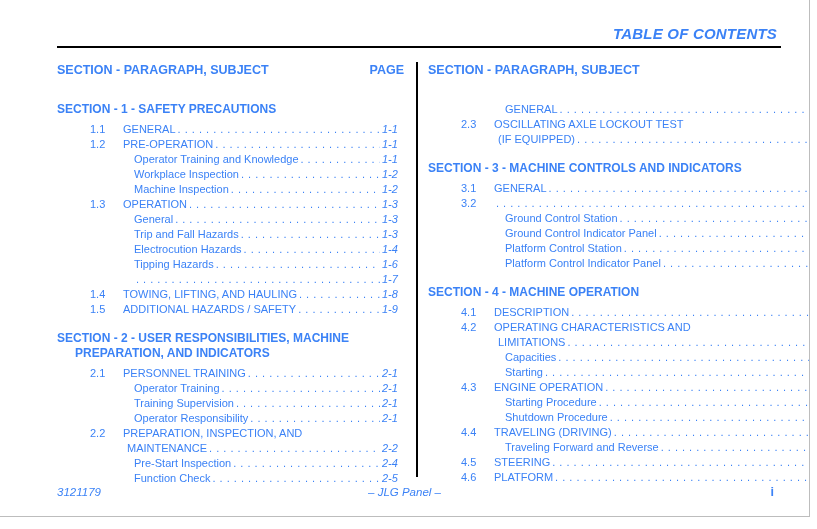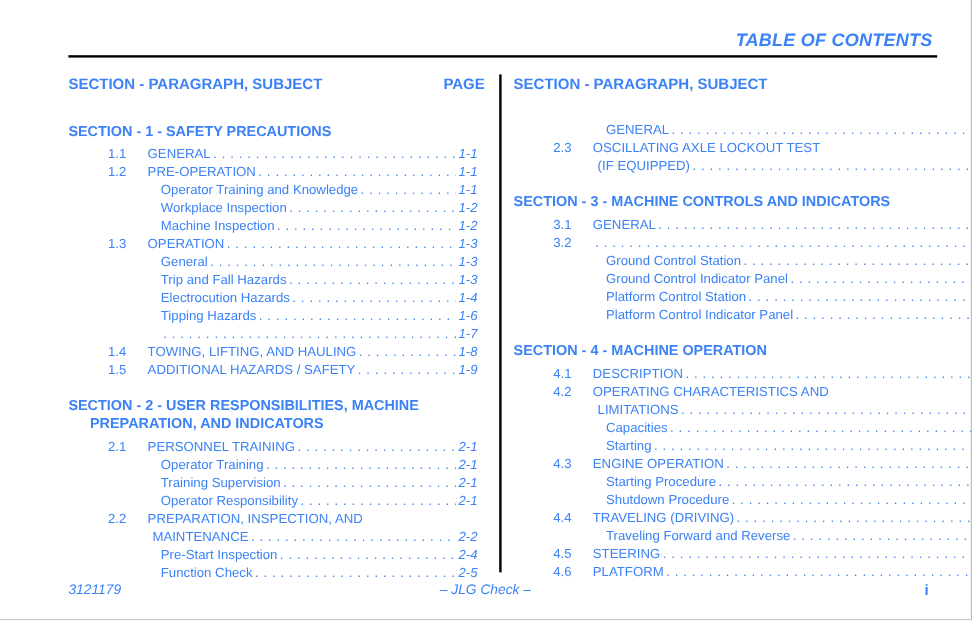--- a/index.html
+++ b/index.html
@@ -327,16 +327,16 @@
         <div class="row lvl-item">
           <span class="num">4.6</span>
           <span class="etitle">PLATFORM</span>
           <span class="leader">. . . . . . . . . . . . . . . . . . . . . . . . . . . . . . . . . . . . . . . . . . . . . . . . . . . . . . . . . . . . . . . . . . . . . . . . . . . . . . . . </span>
         </div>
       </div>
   </div>
 
   <div class="footer">
     <span class="doc">3121179</span>
-    <span class="center">– JLG Check –</span>
+    <span class="center">– JLG Panel –</span>
     <span class="pg-num">i</span>
   </div>
 </div>
 
 </body></html>

